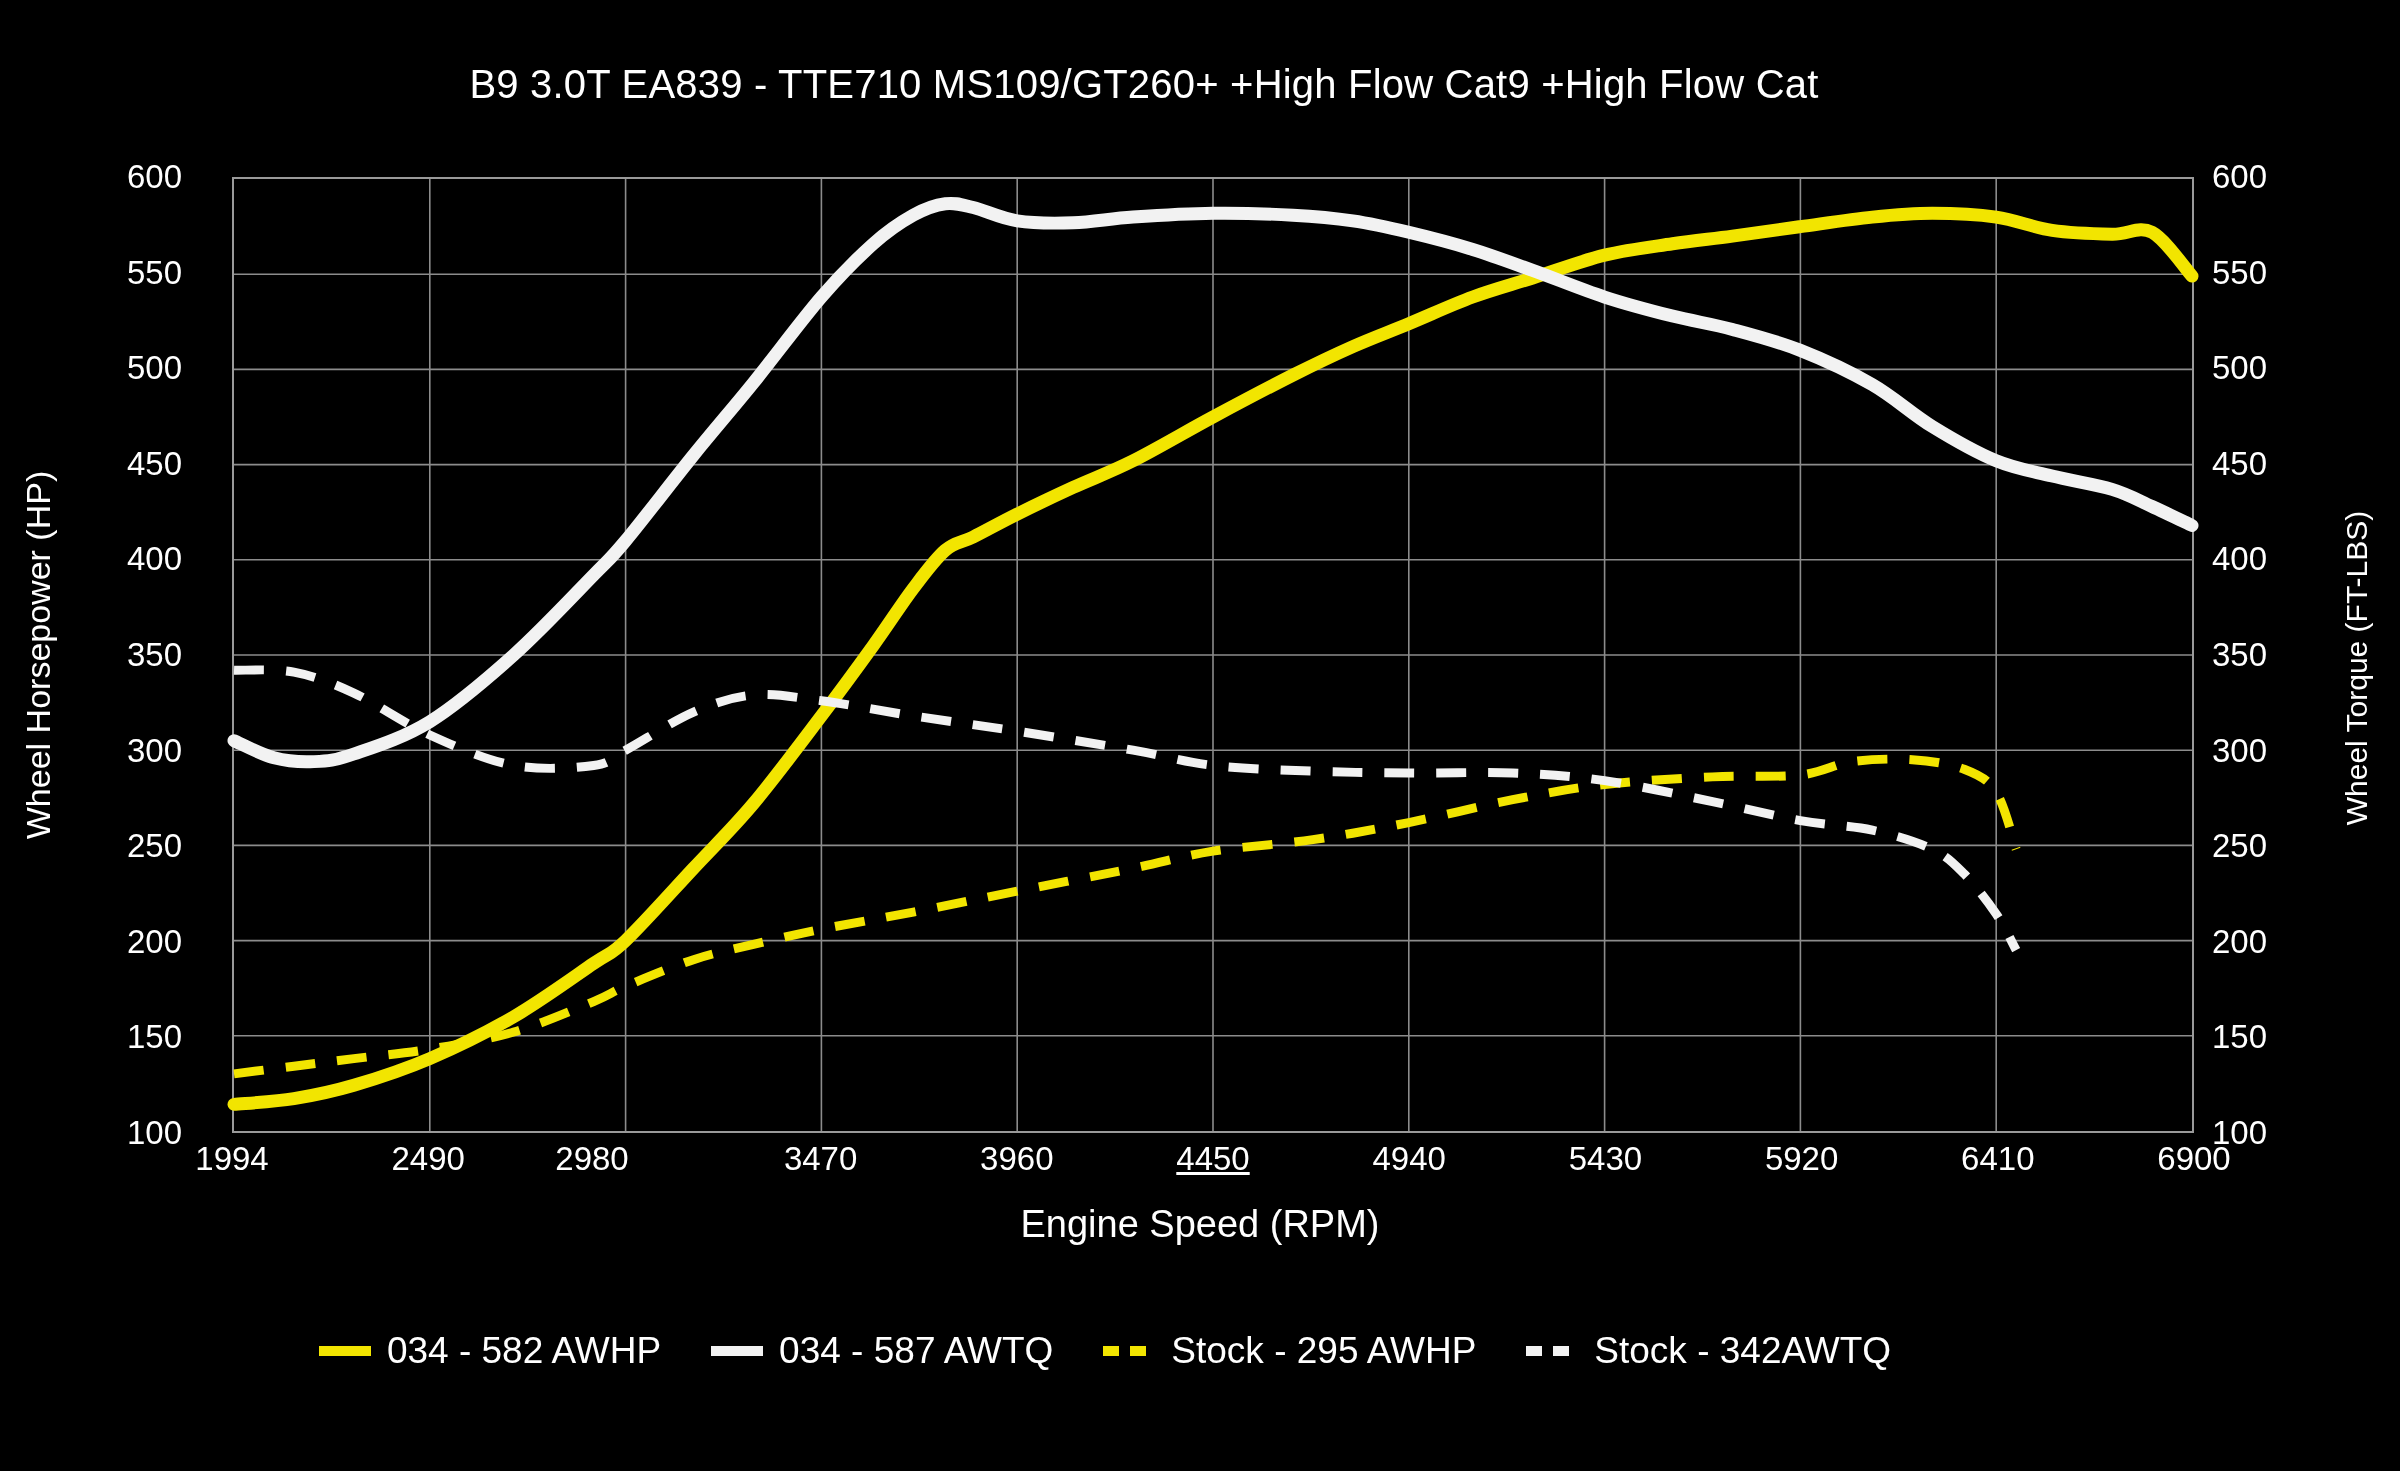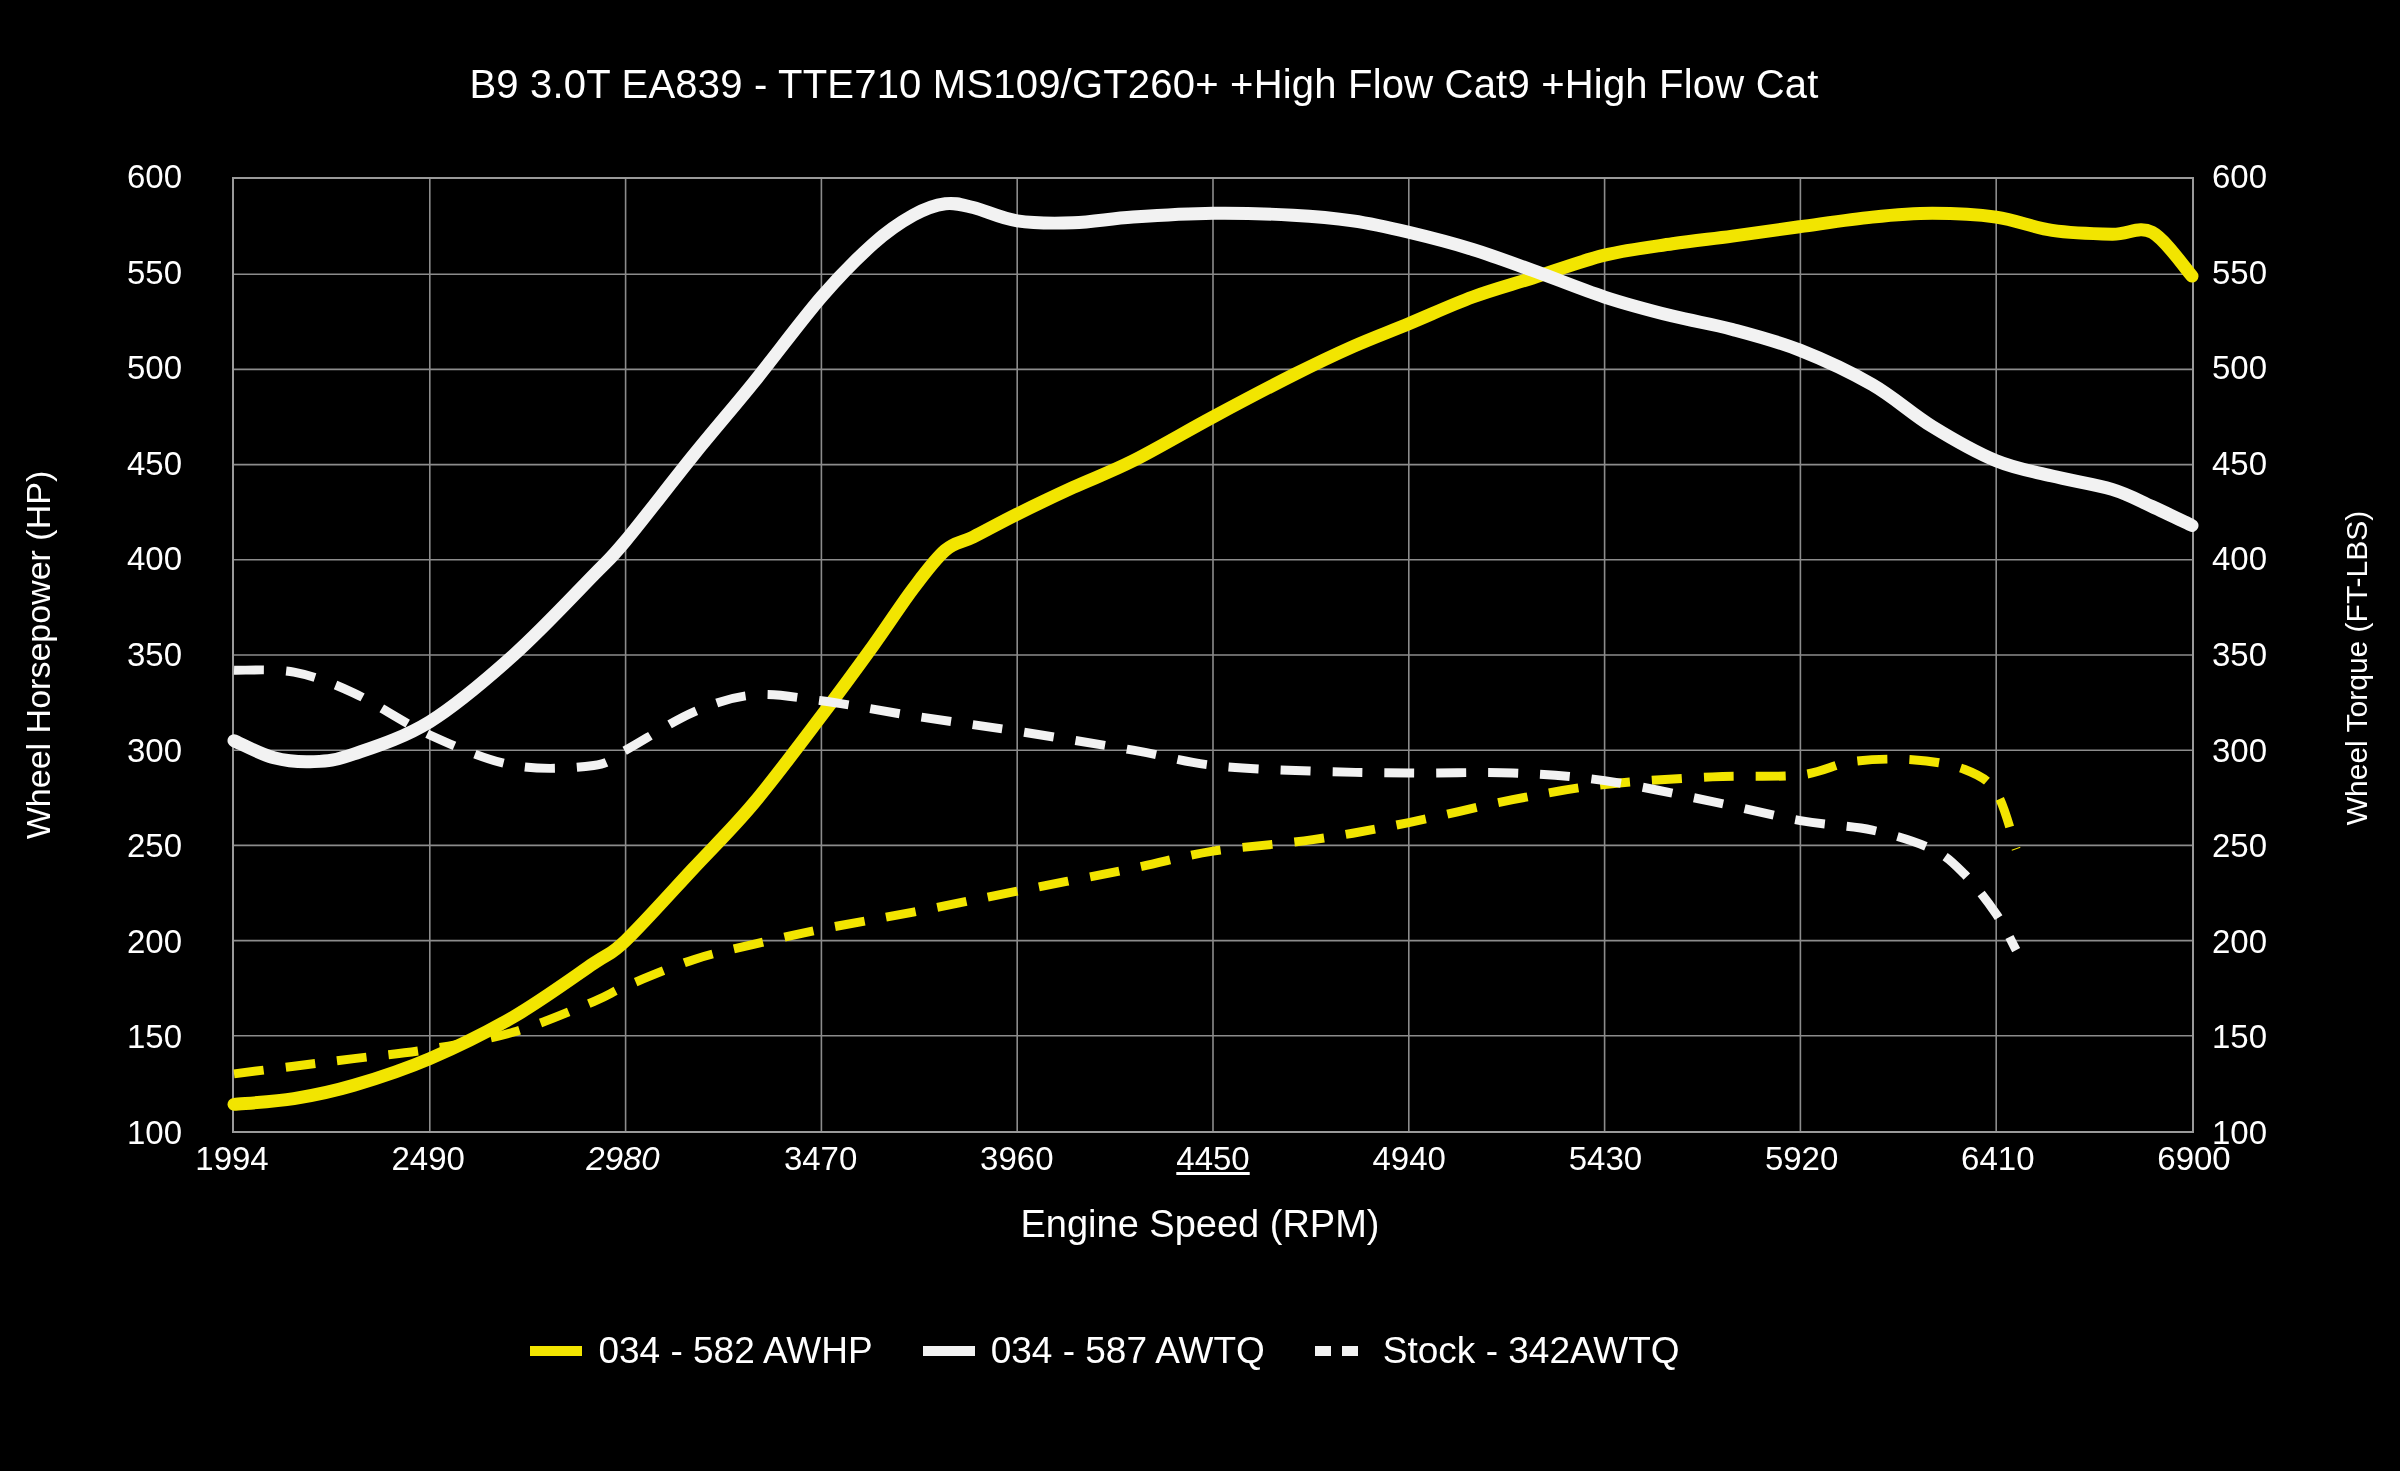--- a/index.html
+++ b/index.html
@@ -206,21 +206,21 @@
       <div class="ytick-right" style="top: 655px;">350</div>
       <div class="ytick-right" style="top: 750.6px;">300</div>
       <div class="ytick-right" style="top: 846.2px;">250</div>
       <div class="ytick-right" style="top: 941.8px;">200</div>
       <div class="ytick-right" style="top: 1037.4px;">150</div>
       <div class="ytick-right" style="top: 1133px;">100</div>
     </div>
   <div id="xtick-layer">
       <div class="xtick" style="left: 232px;">1994</div>
       <div class="xtick" style="left: 428.2px;">2490</div>
-      <div class="xtick" style="left: 623px; font-style: italic;">2980</div>
+      <div class="xtick" style="left: 592px;">2980</div>
       <div class="xtick" style="left: 820.6px;">3470</div>
       <div class="xtick" style="left: 1016.8px;">3960</div>
       <div class="xtick" style="left: 1213px; text-decoration: underline;">4450</div>
       <div class="xtick" style="left: 1409.2px;">4940</div>
       <div class="xtick" style="left: 1605.4px;">5430</div>
       <div class="xtick" style="left: 1801.6px;">5920</div>
       <div class="xtick" style="left: 1997.8px;">6410</div>
       <div class="xtick" style="left: 2194px;">6900</div>
     </div>
 
@@ -241,20 +241,28 @@
         <span class="legend-swatch">
           <svg width="56" height="34" viewBox="0 0 56 34">
             <line x1="2" y1="17" x2="54" y2="17" stroke="#F2F2F2" stroke-width="10"></line>
           </svg>
         </span>
         <span class="legend-label">034 - 587 AWTQ</span>
       </div>
       <div class="legend-item">
         <span class="legend-swatch">
           <svg width="56" height="34" viewBox="0 0 56 34">
+            <line x1="2" y1="17" x2="54" y2="17" stroke="#F2E500" stroke-width="10" stroke-dasharray="16 11"></line>
+          </svg>
+        </span>
+        <span class="legend-label">Stock - 295 AWHP</span>
+      </div>
+      <div class="legend-item">
+        <span class="legend-swatch">
+          <svg width="56" height="34" viewBox="0 0 56 34">
             <line x1="2" y1="17" x2="54" y2="17" stroke="#F2F2F2" stroke-width="10" stroke-dasharray="16 11"></line>
           </svg>
         </span>
         <span class="legend-label">Stock - 342AWTQ</span>
       </div>
     </div>
 
 </div>
 
 </body></html>

